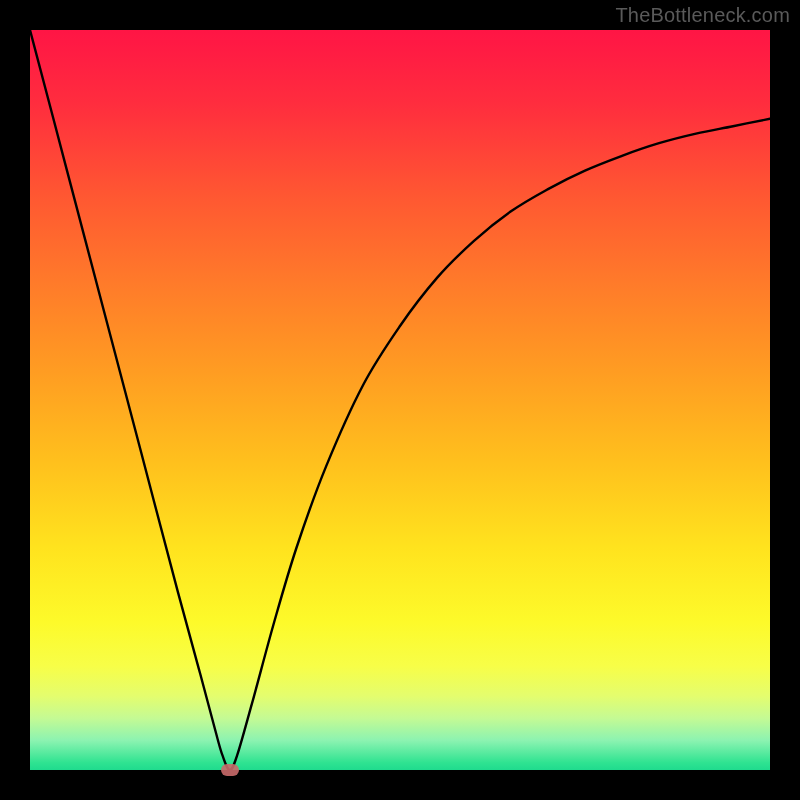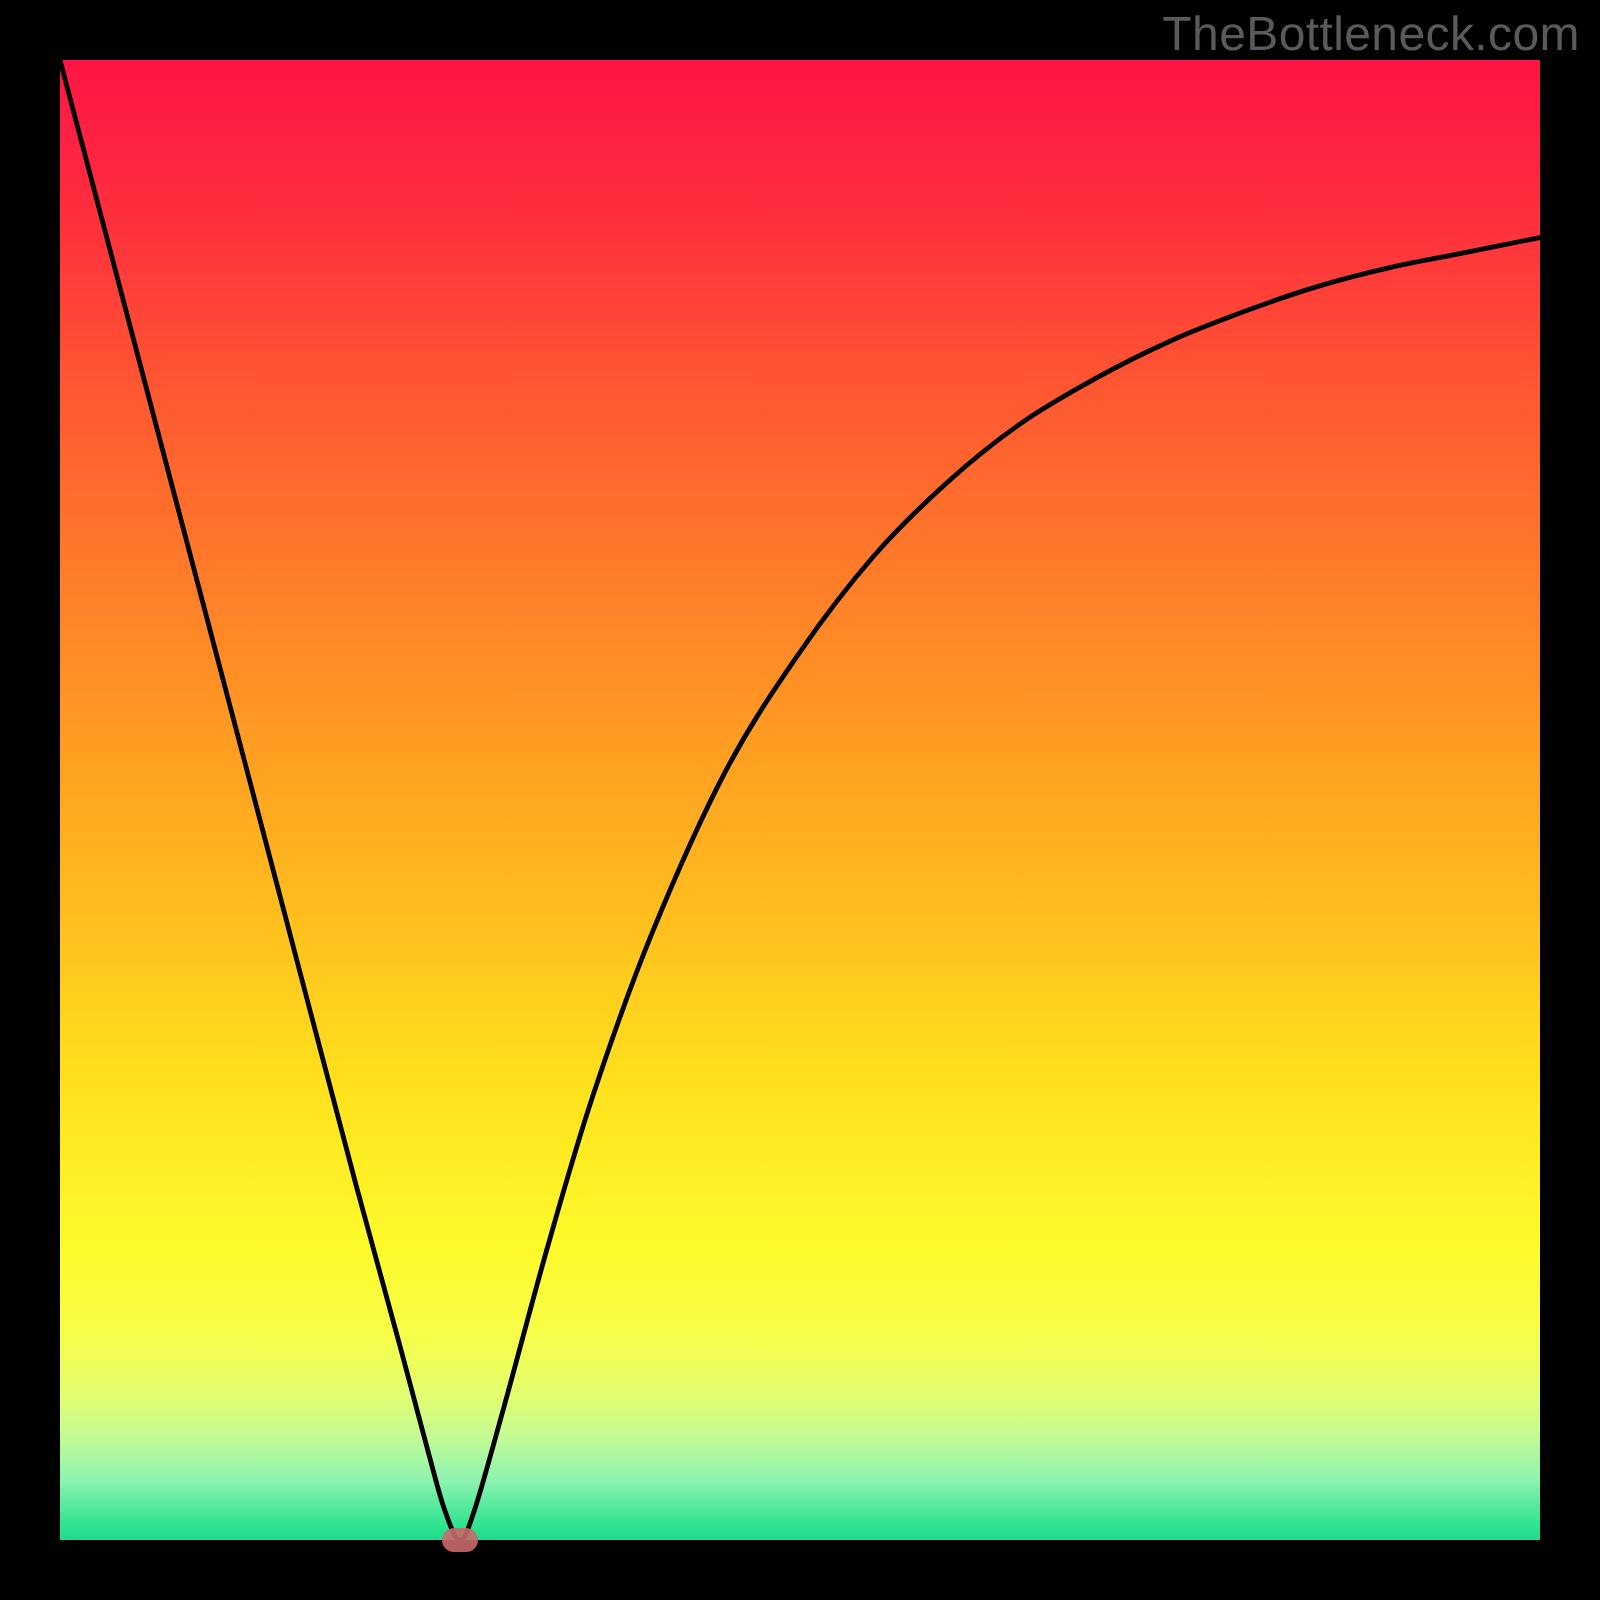--- a/index.html
+++ b/index.html
@@ -58,21 +58,21 @@
     border-radius: 6px;
     background: #c96a6a;
     opacity: 0.9;
     transform: translate(-50%, -50%);
   }
   .watermark {
     position: absolute;
     top: 4px;
     right: 10px;
     color: #5a5a5a;
-    font-size: 24px;
+    font-size: 20px;
     letter-spacing: 0.2px;
     user-select: none;
   }
 </style>
 </head>
 <body>
 
 <div class="stage">
   <div class="watermark">TheBottleneck.com</div>
 

